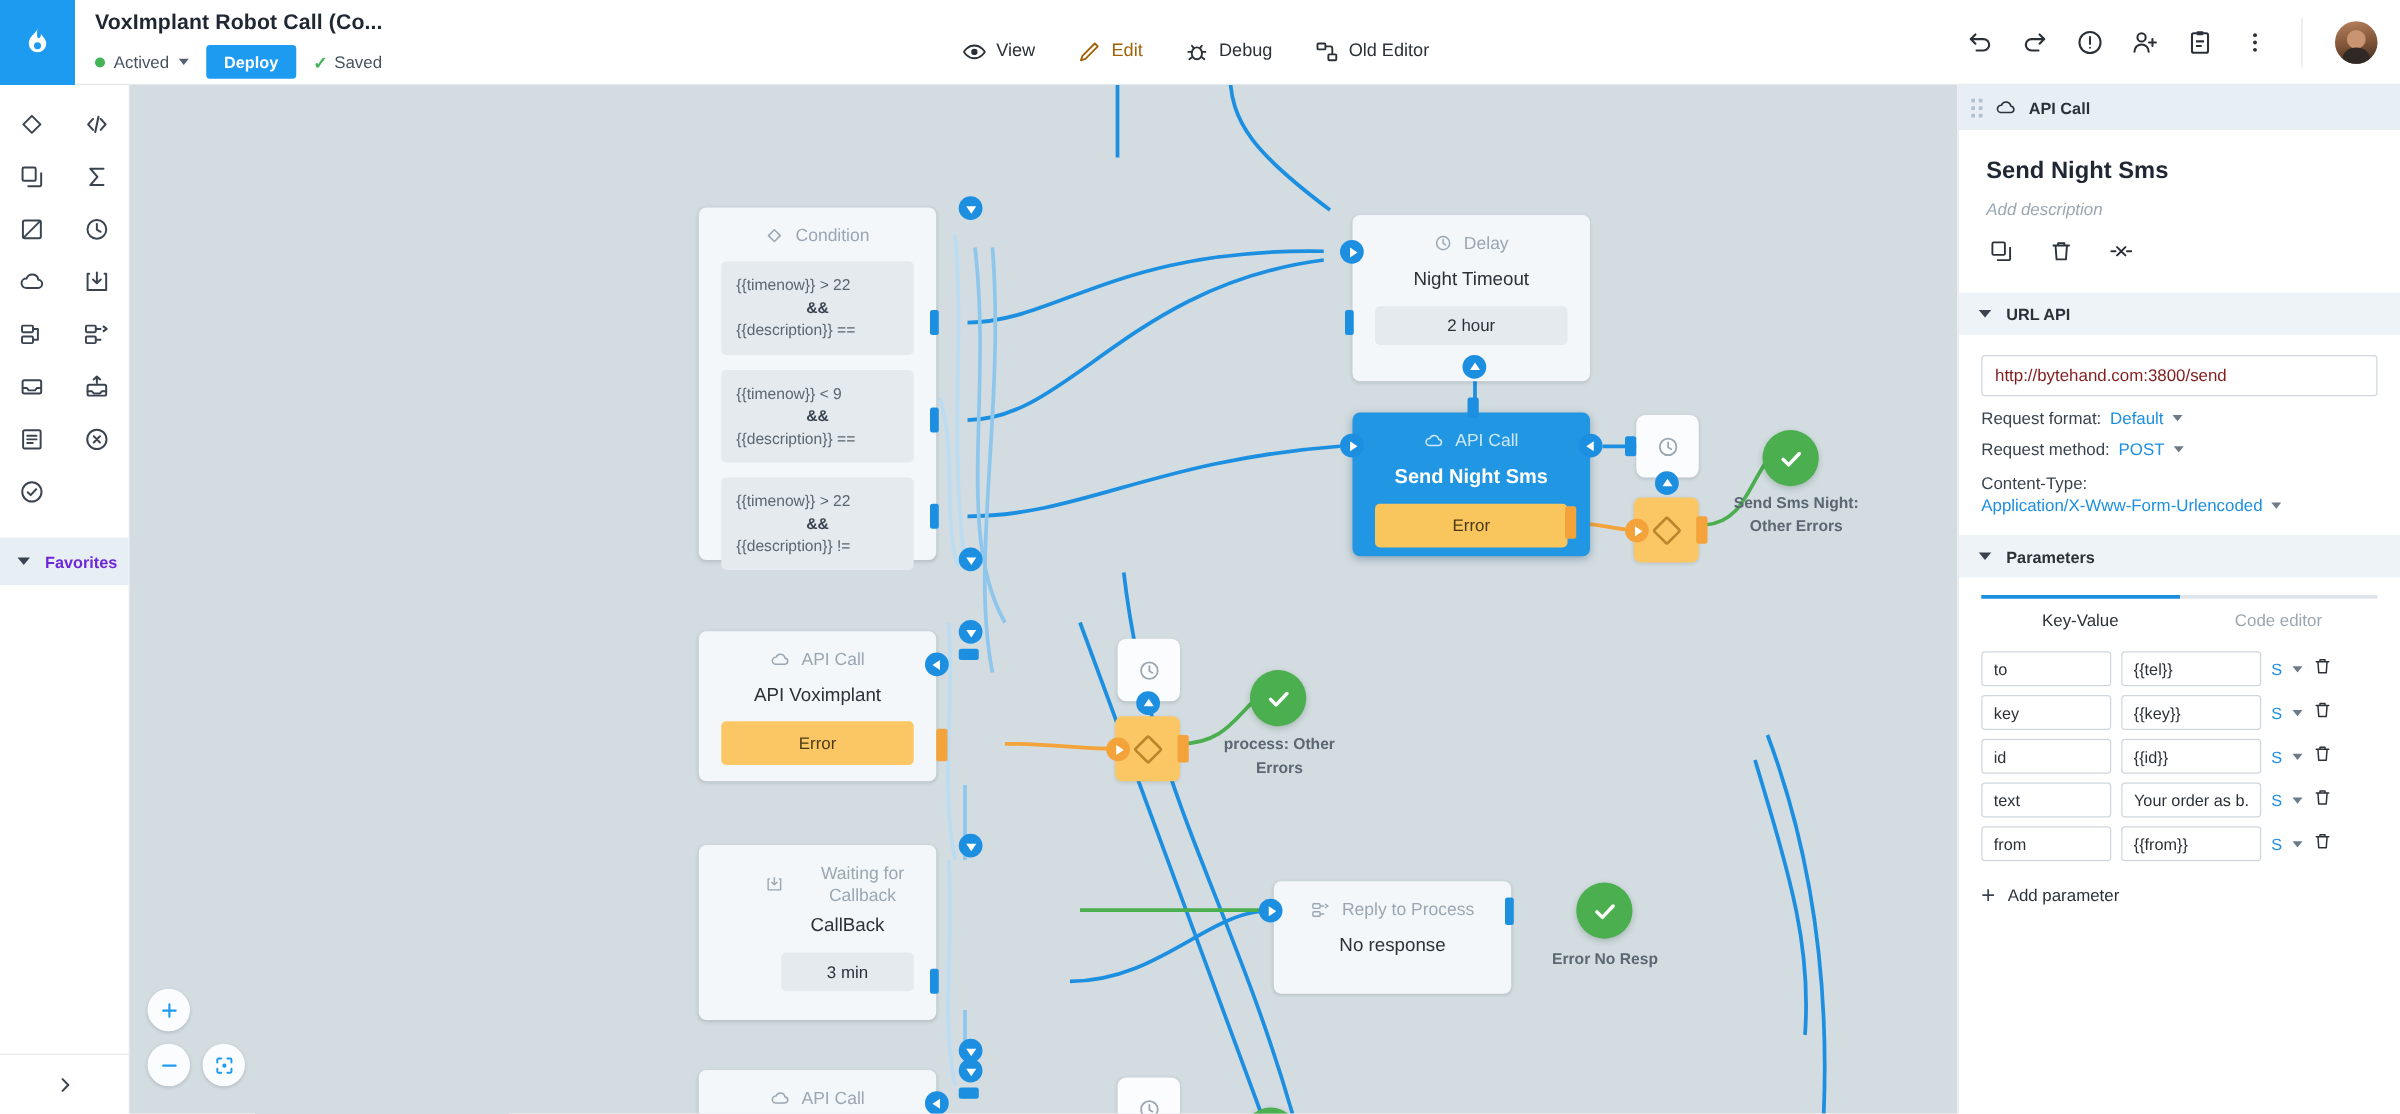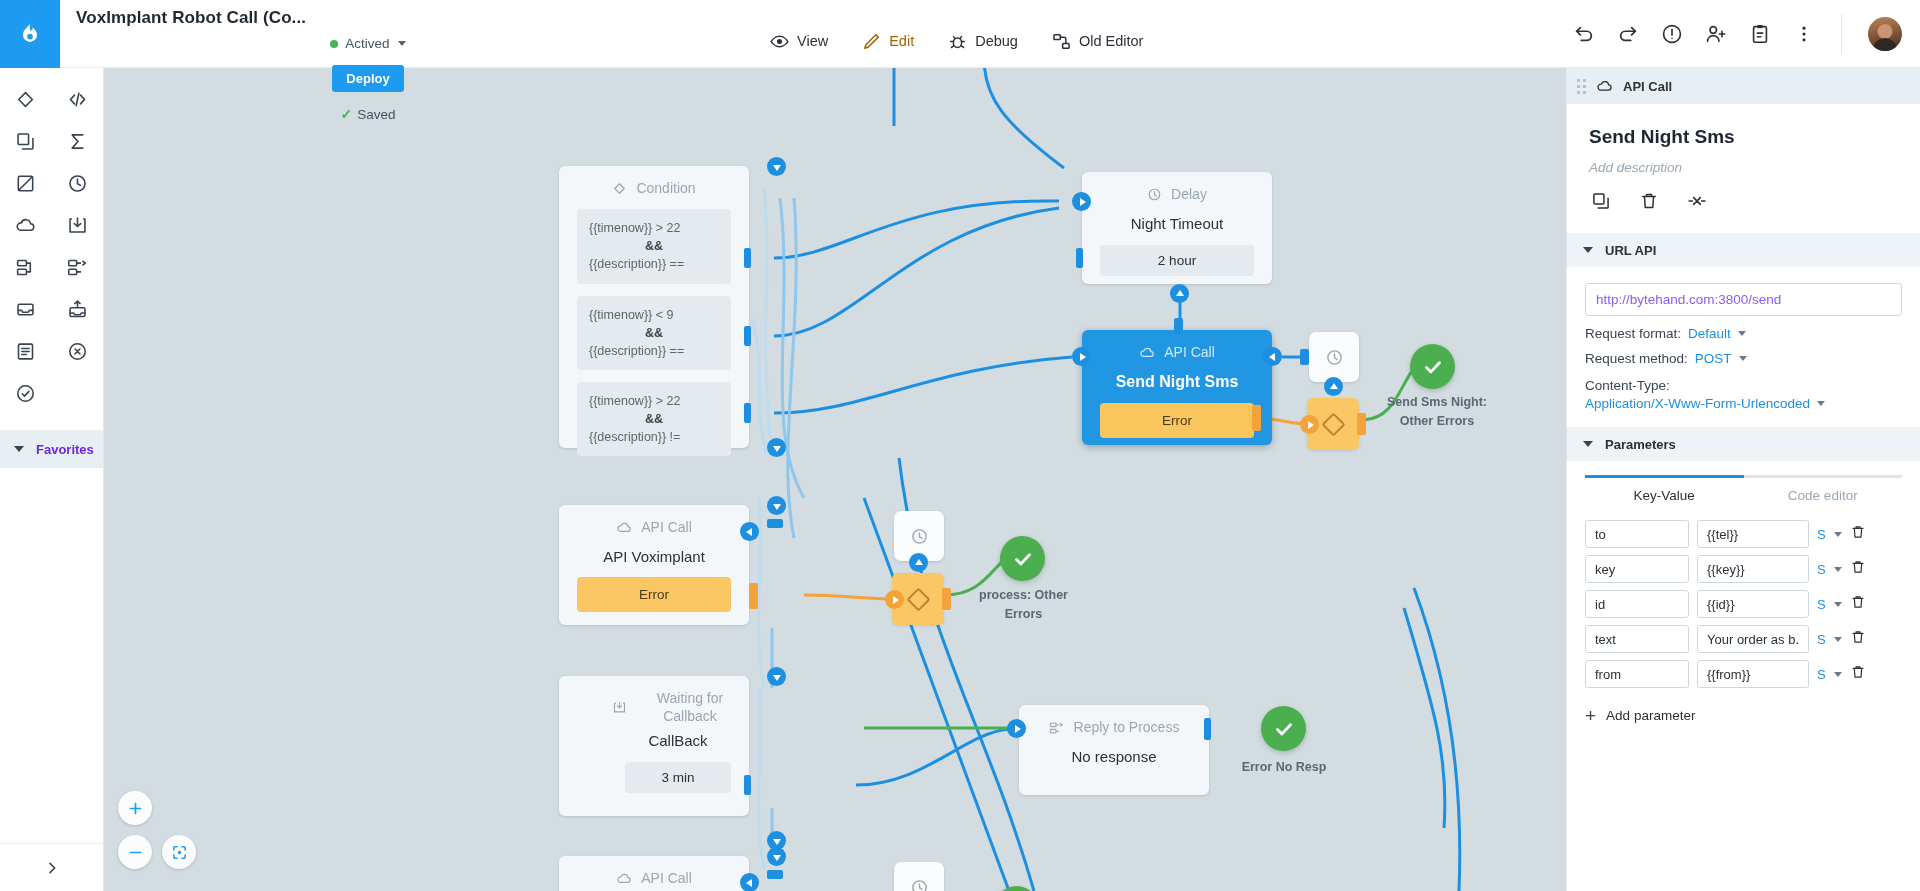--- a/index.html
+++ b/index.html
@@ -21,21 +21,21 @@
   .brand-tile {
     width: 60px; height: 68px; background: #1d9bf0;
     display: flex; align-items: center; justify-content: center; flex: none;
   }
   .brand-tile svg { width: 28px; height: 28px; }
   .title-block { padding: 8px 0 16px 16px; flex: none; width: 600px; }
   .app-title {
     font-size: 17px; font-weight: bold; color: #1f2733; letter-spacing: .1px;
     white-space: nowrap;
   }
-  .title-row2 { display: flex; align-items: center; gap: 14px; margin-top: 8px; flex-direction: column; }
+  .title-row2 { display: flex; align-items: center; gap: 14px; margin-top: 8px; }
   .status-chip {
     display: flex; align-items: center; gap: 7px; font-size: 13.5px; color: #47525f;
     cursor: pointer;
   }
   .dot { width: 8px; height: 8px; border-radius: 50%; background: #44b556; flex: none; }
   .caret-dn {
     width: 0; height: 0; border-left: 4.5px solid transparent; border-right: 4.5px solid transparent;
     border-top: 5px solid #56626f; display: inline-block; margin-left: 1px;
   }
   .deploy-btn {
@@ -233,21 +233,21 @@
     padding-left: 16px; cursor: pointer;
   }
   .sh-caret {
     width: 0; height: 0; border-left: 5px solid transparent; border-right: 5px solid transparent;
     border-top: 6px solid #3a4450;
   }
   .sh-label { font-size: 13px; font-weight: bold; color: #2b3138; }
   .field-wrap { padding: 16px 18px 0; }
   .tinput {
     width: 100%; height: 33px; border: 1px solid #cfd7de; border-radius: 3px;
-    padding: 0 10px; font-size: 13.5px; color: #8b5cf6; font-family: "Liberation Sans", sans-serif;
+    padding: 0 10px; font-size: 13.5px; color: #7f1d1d; font-family: "Liberation Sans", sans-serif;
     background: #fff;
   }
   .kv-line { display: flex; align-items: center; gap: 7px; padding: 10px 18px 0; font-size: 13.5px; color: #3a4450; }
   .kv-val { color: #1d8fe0; font-size: 13.5px; cursor: pointer; }
   .kv-caret { width:0;height:0;border-left:4.5px solid transparent;border-right:4.5px solid transparent;border-top:5px solid #6d7b88; }
   .ctype-block { padding: 12px 18px 16px; }
   .ctype-lbl { font-size: 13.5px; color: #3a4450; }
   .ctype-val { display: flex; align-items: center; gap: 7px; margin-top: 3px; }
 
   .tabs-row { padding: 14px 18px 0; }
@@ -551,21 +551,21 @@
     <div class="port" style="left:663px; top:89px;">
         <i class="tri-d"></i>
       </div>
     <div class="stub" style="left:640px; top:180px; width:7px; height:20px;"></div>
     <div class="stub" style="left:640px; top:258px; width:7px; height:20px;"></div>
     <div class="stub" style="left:640px; top:335px; width:7px; height:20px;"></div>
     <div class="port" style="left:663px; top:370px;">
         <i class="tri-d"></i>
       </div>
 
-    <div class="node" style="left:978px; top:104px; width:190px; height:112px;">
+    <div class="node" style="left:978px; top:104px; width:190px; height:133px;">
       <div class="node-head">
         <svg width="15" height="15" viewBox="0 0 24 24" fill="none" stroke="currentColor" stroke-width="1.9" stroke-linecap="round">
             <circle cx="12" cy="12" r="8.4"></circle>
             <path d="M12 7.4v5l3.2 1.9"></path>
           </svg>
         <span>Delay</span>
       </div>
       <div class="node-name">Night Timeout</div>
       <div class="pill">2 hour</div>
     </div>

